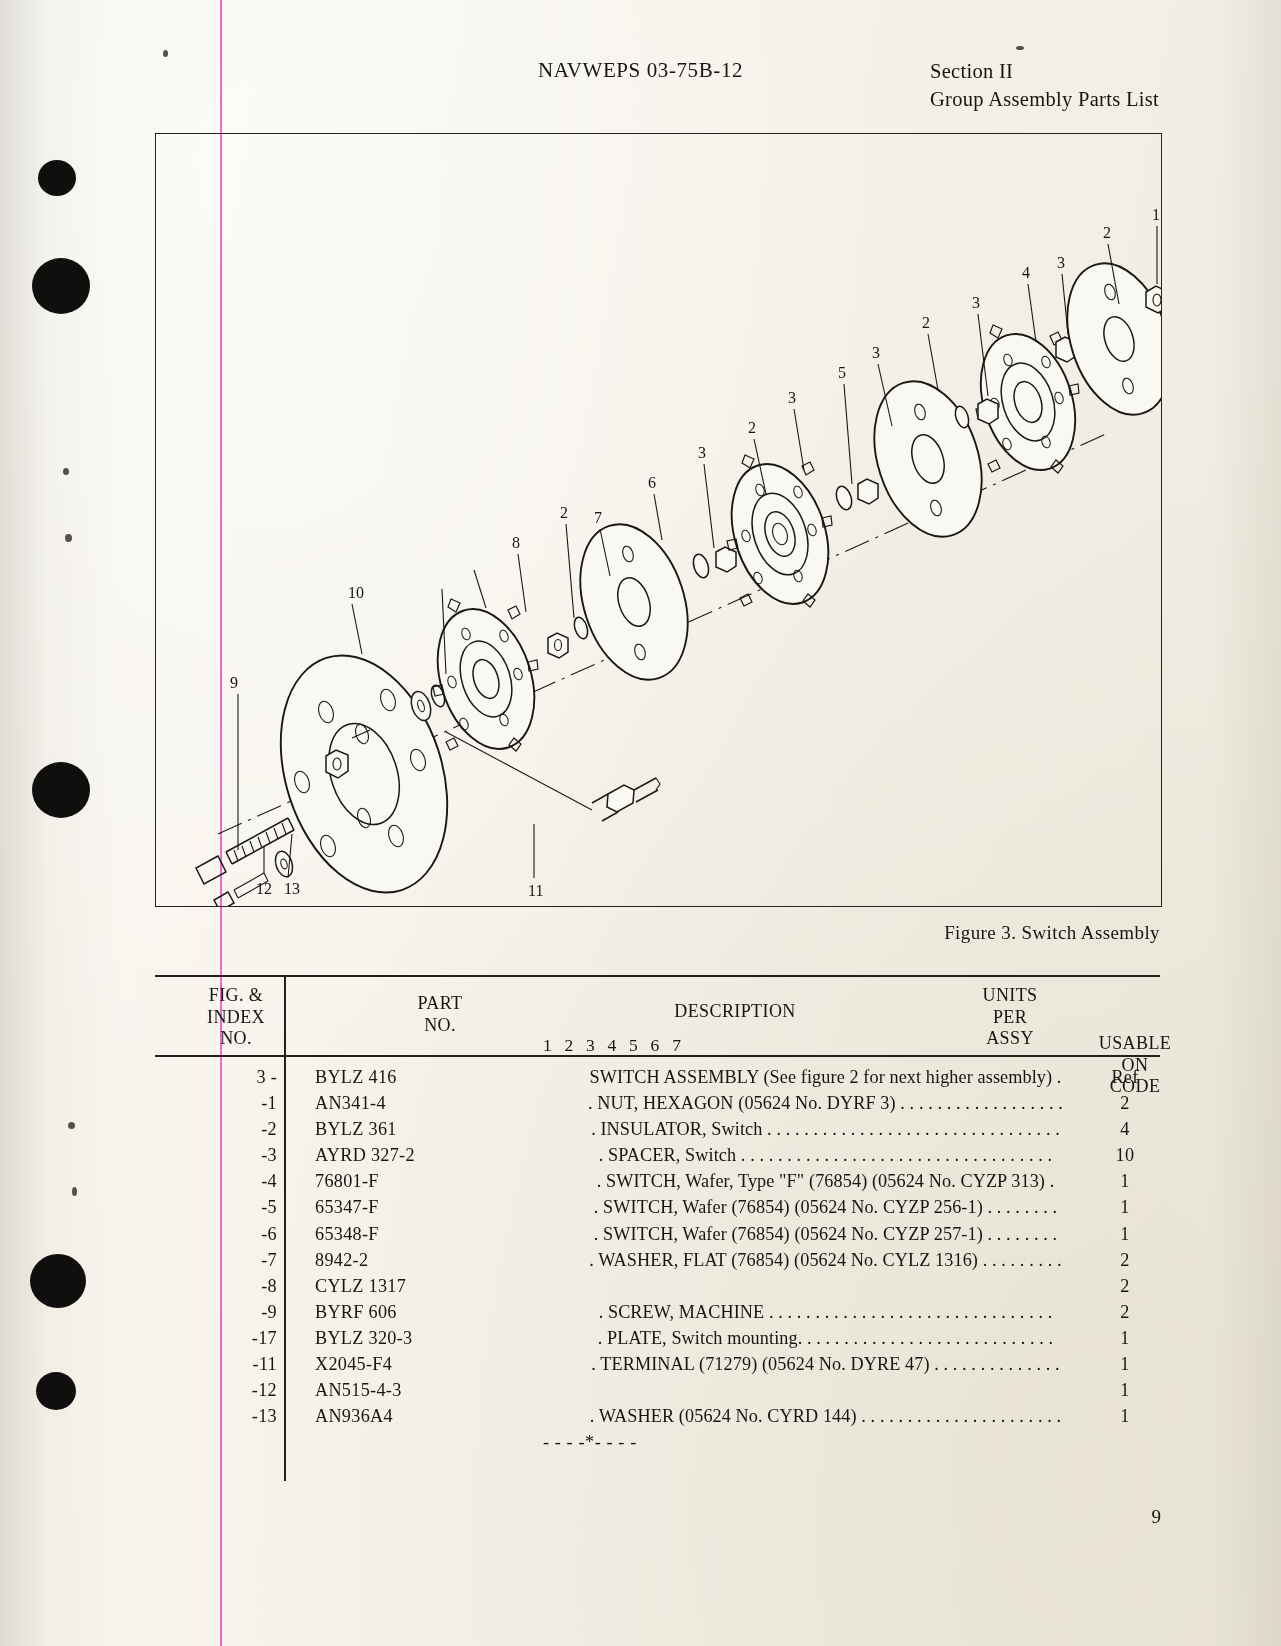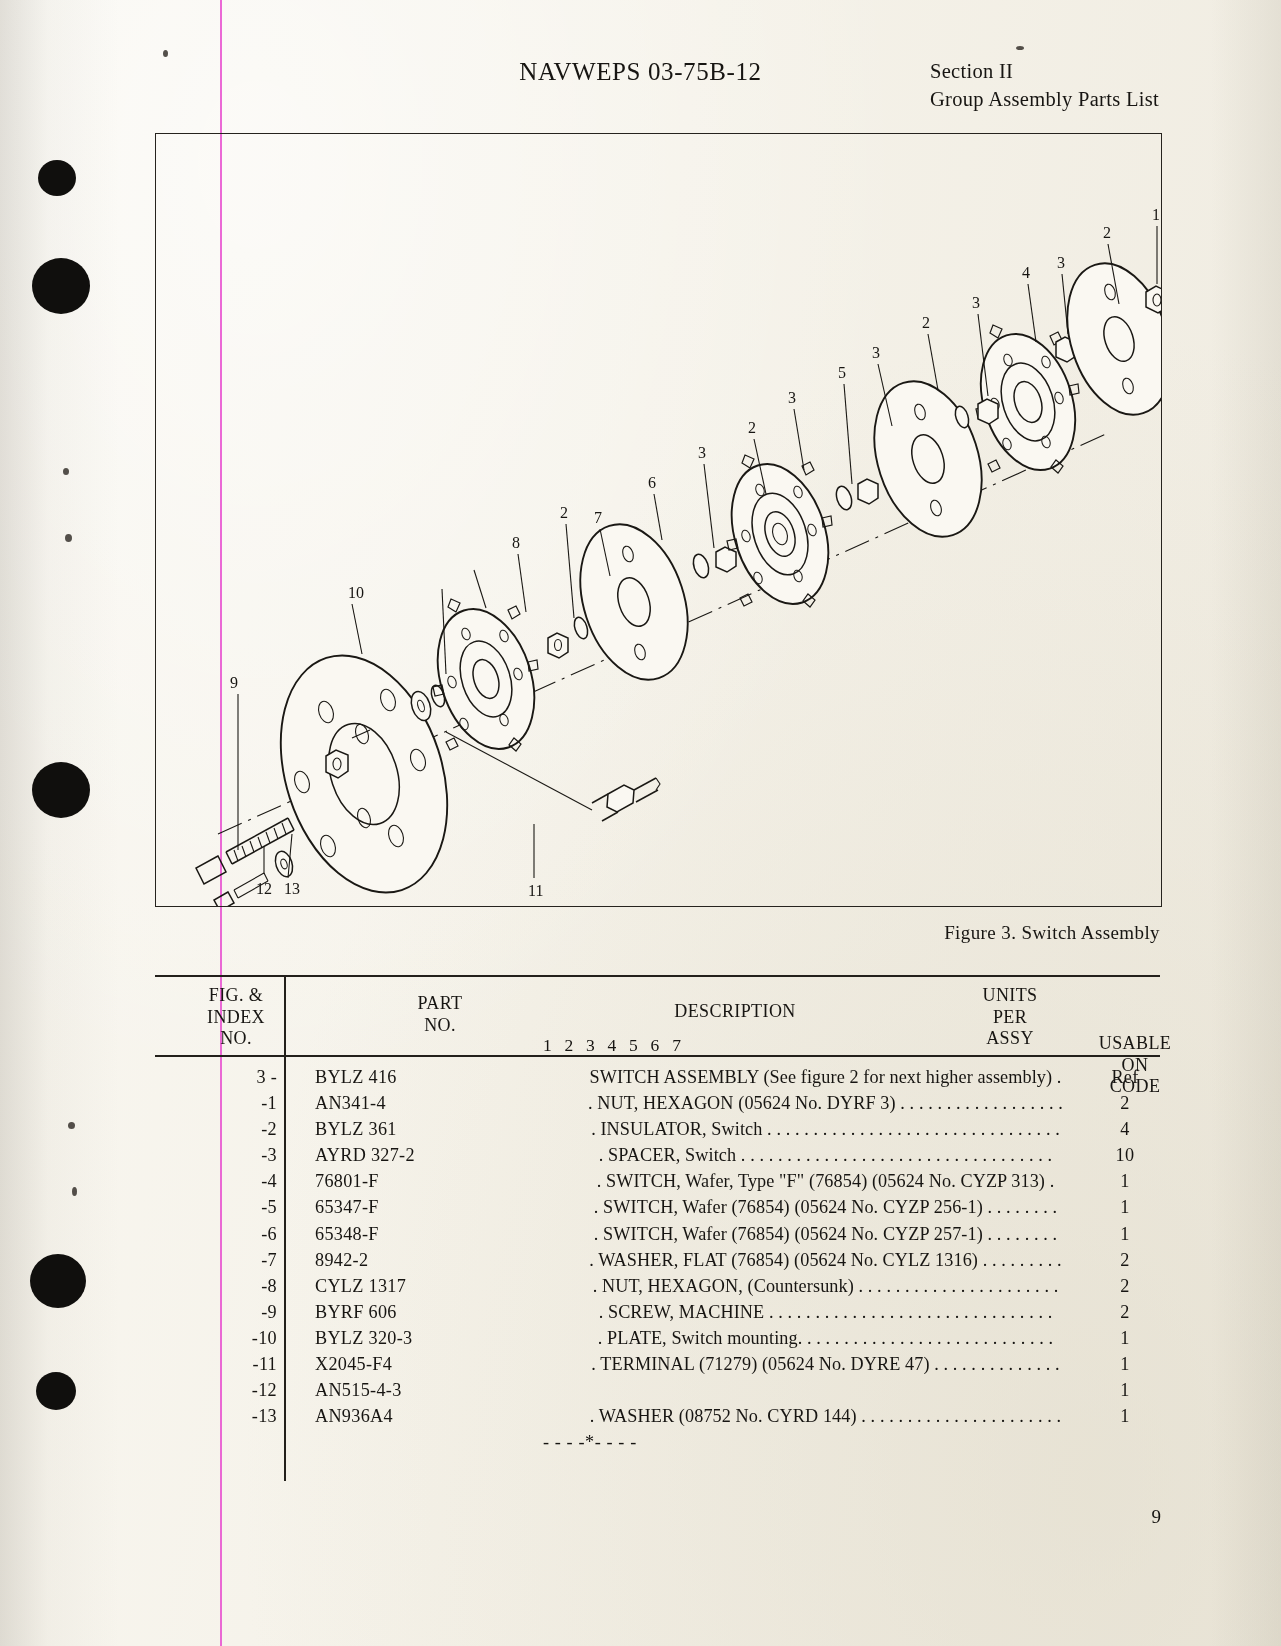--- a/index.html
+++ b/index.html
@@ -36,21 +36,21 @@
     background:#e84fd0;opacity:.85;
   }
   
   .punch{position:absolute;background:#100f0d;border-radius:50%;}
   .speck{position:absolute;background:#2a2620;border-radius:50%;opacity:.8;}
 
   
   .doc-header{position:absolute;top:58px;left:0;width:1281px;height:60px;}
   .doc-id{
     position:absolute;left:0;width:1281px;text-align:center;
-    font-size:25px;letter-spacing:.6px;top:0;
+    font-size:21px;letter-spacing:.6px;top:0;
   }
   .sec-block{position:absolute;right:122px;top:-1px;text-align:left;line-height:1.38;}
   .sec-line1{font-size:20.5px;letter-spacing:.3px;}
   .sec-line2{font-size:20.5px;letter-spacing:.3px;}
 
   
   .fig-frame{
     position:absolute;left:155px;top:133px;width:1005px;height:772px;
     border:1.6px solid #26231e;background:transparent;
   }
@@ -460,33 +460,32 @@
       <div class="prow">
         <div class="c-index">-7</div>
         <div class="c-part">8942-2</div>
         <div class="c-desc">. WASHER, FLAT (76854) (05624 No. CYLZ 1316) . . . . . . . . . </div>
         <div class="c-units">2</div>
         <div class="c-code"></div>
       </div>
       <div class="prow">
         <div class="c-index">-8</div>
         <div class="c-part">CYLZ 1317</div>
-        <div class="c-desc">. NUT, HEXAGON, (Countersunk) . . . . . . . . . . . . . . . . . . . . . . </div>
         <div class="c-units">2</div>
         <div class="c-code"></div>
       </div>
       <div class="prow">
         <div class="c-index">-9</div>
         <div class="c-part">BYRF 606</div>
         <div class="c-desc">. SCREW, MACHINE . . . . . . . . . . . . . . . . . . . . . . . . . . . . . . . </div>
         <div class="c-units">2</div>
         <div class="c-code"></div>
       </div>
       <div class="prow">
-        <div class="c-index">-10</div>
+        <div class="c-index">-17</div>
         <div class="c-part">BYLZ 320-3</div>
         <div class="c-desc">. PLATE, Switch mounting. . . . . . . . . . . . . . . . . . . . . . . . . . . . </div>
         <div class="c-units">1</div>
         <div class="c-code"></div>
       </div>
       <div class="prow">
         <div class="c-index">-11</div>
         <div class="c-part">X2045-F4</div>
         <div class="c-desc">. TERMINAL (71279) (05624 No. DYRE 47) . . . . . . . . . . . . . . </div>
         <div class="c-units">1</div>
@@ -494,21 +493,21 @@
       </div>
       <div class="prow">
         <div class="c-index">-12</div>
         <div class="c-part">AN515-4-3</div>
         <div class="c-units">1</div>
         <div class="c-code"></div>
       </div>
       <div class="prow">
         <div class="c-index">-13</div>
         <div class="c-part">AN936A4</div>
-        <div class="c-desc">. WASHER (08752 No. CYRD 144) . . . . . . . . . . . . . . . . . . . . . . </div>
+        <div class="c-desc">. WASHER (05624 No. CYRD 144) . . . . . . . . . . . . . . . . . . . . . . </div>
         <div class="c-units">1</div>
         <div class="c-code"></div>
       </div>
       <div class="prow">
         <div class="endmark">- - - -*- - - -</div>
       </div>
     </div>
 </div>
 
 <div class="pagenum">9</div>

